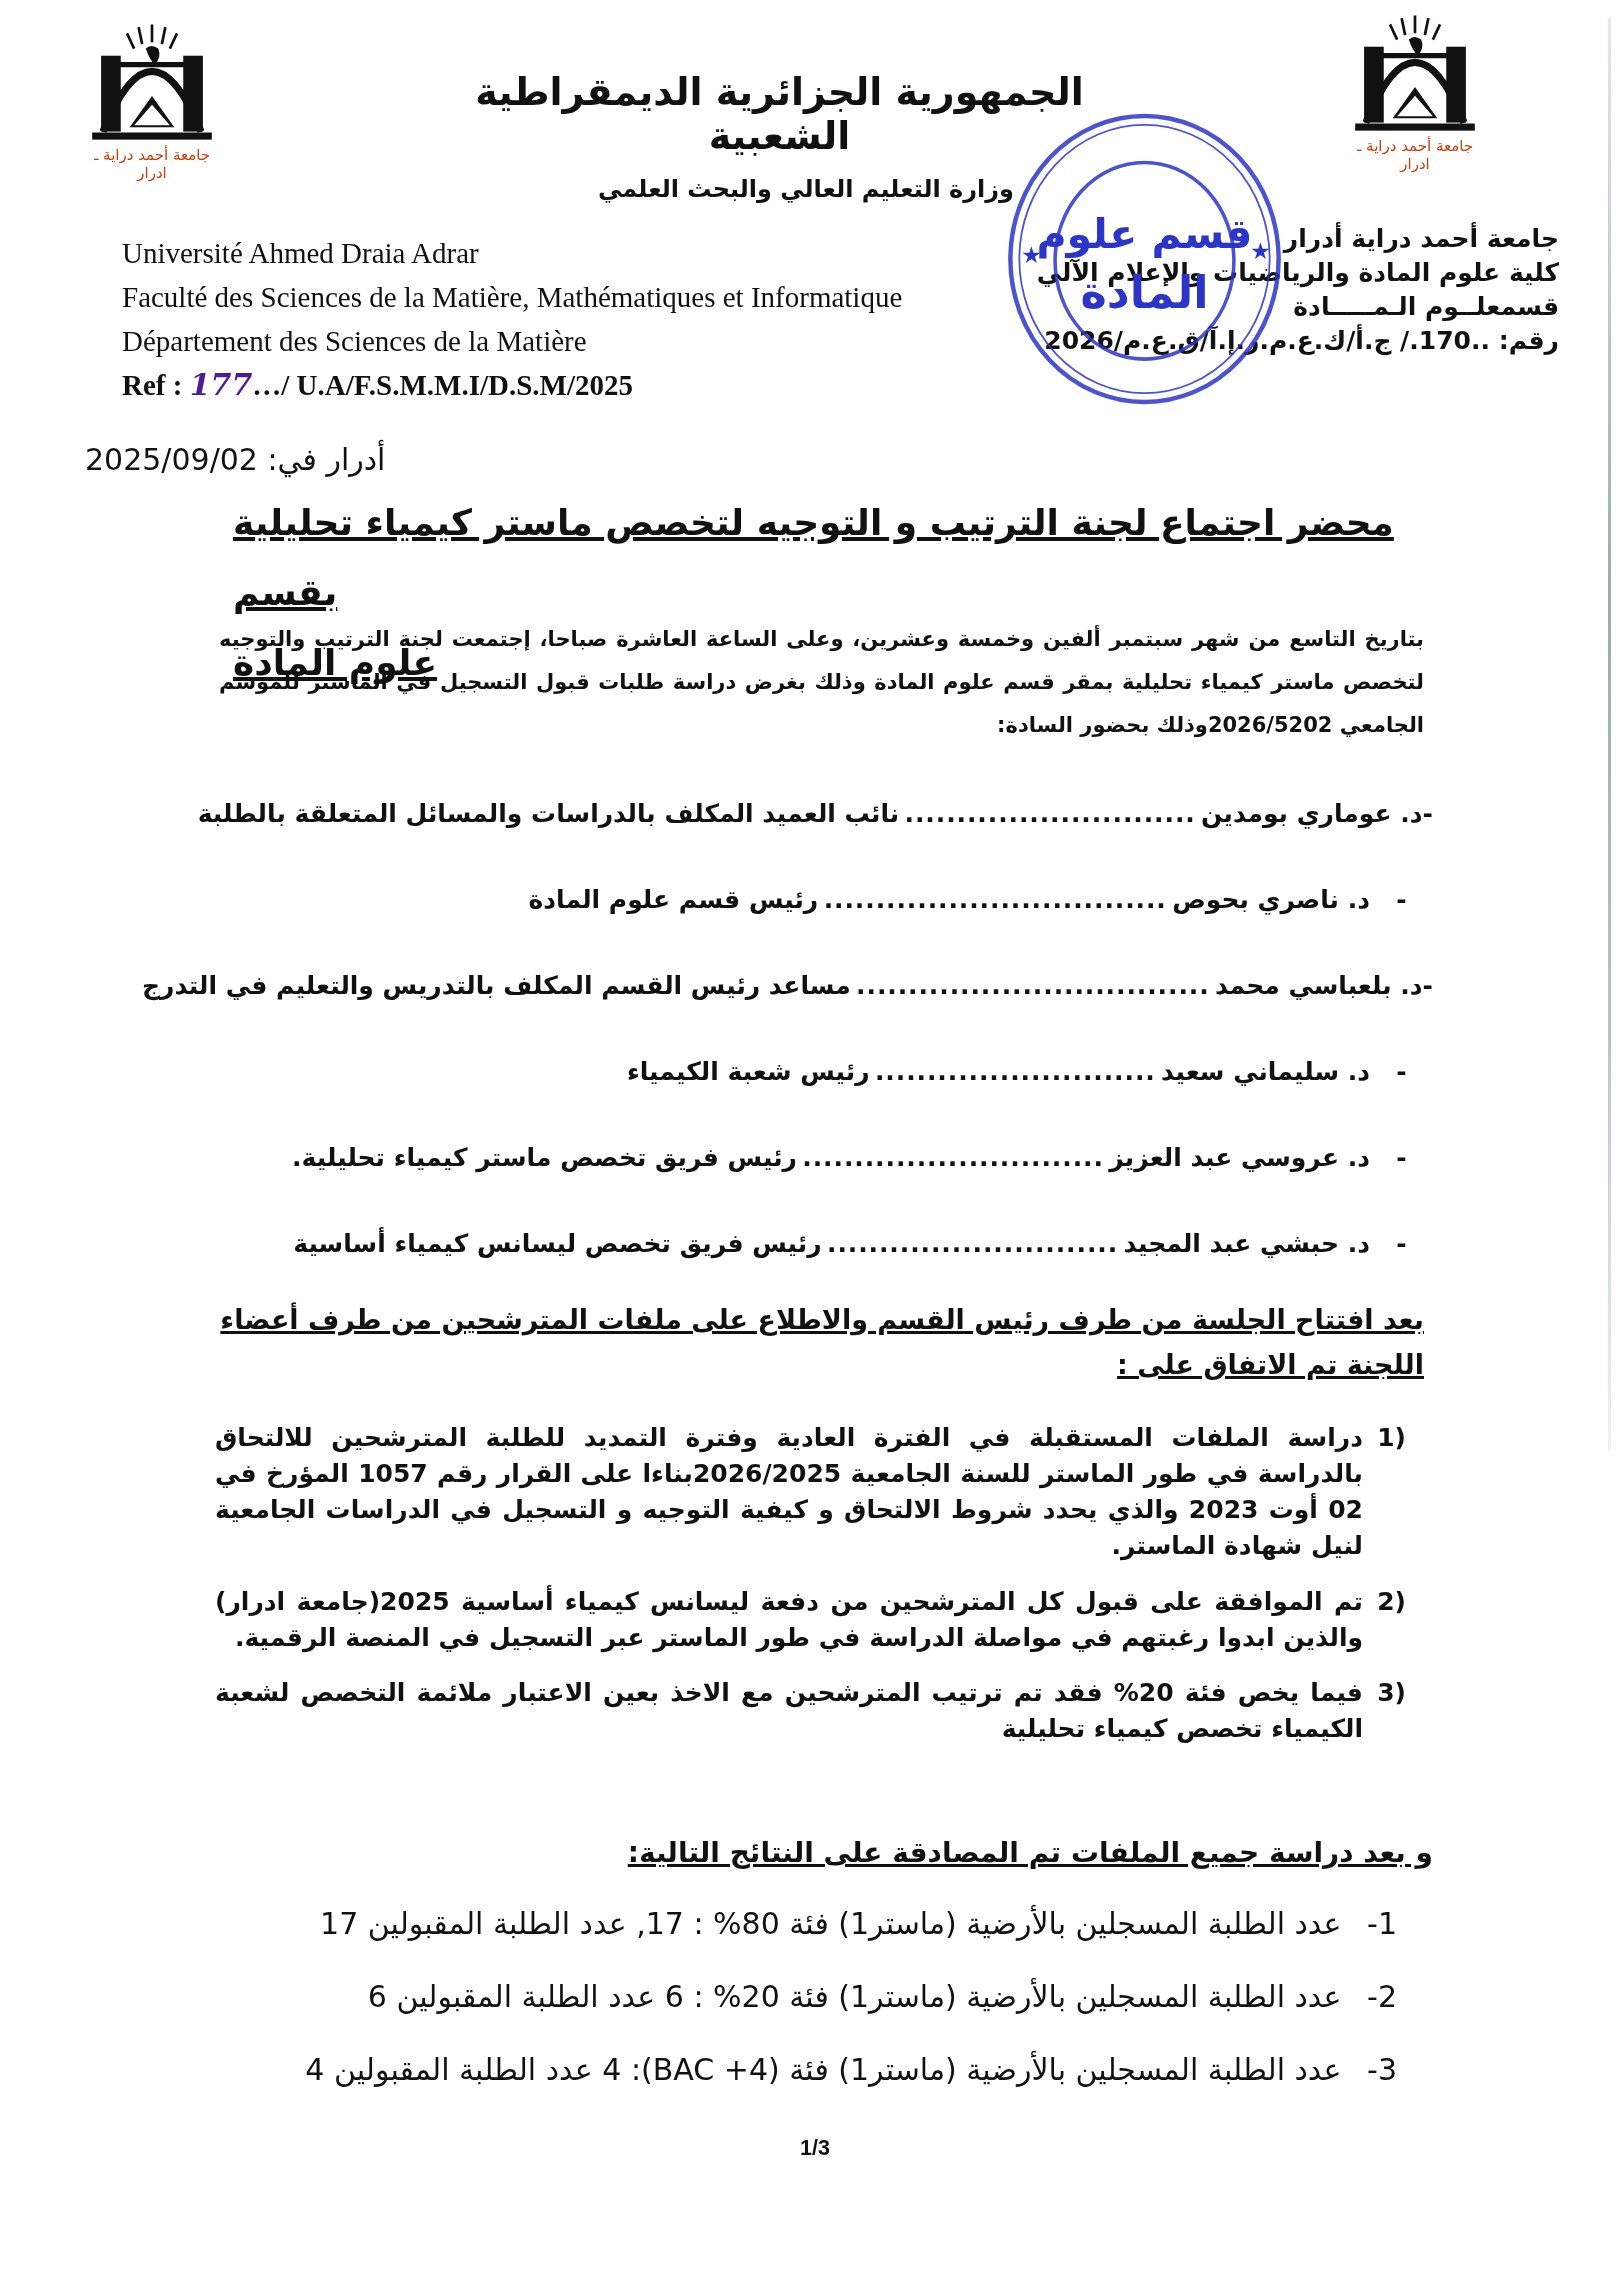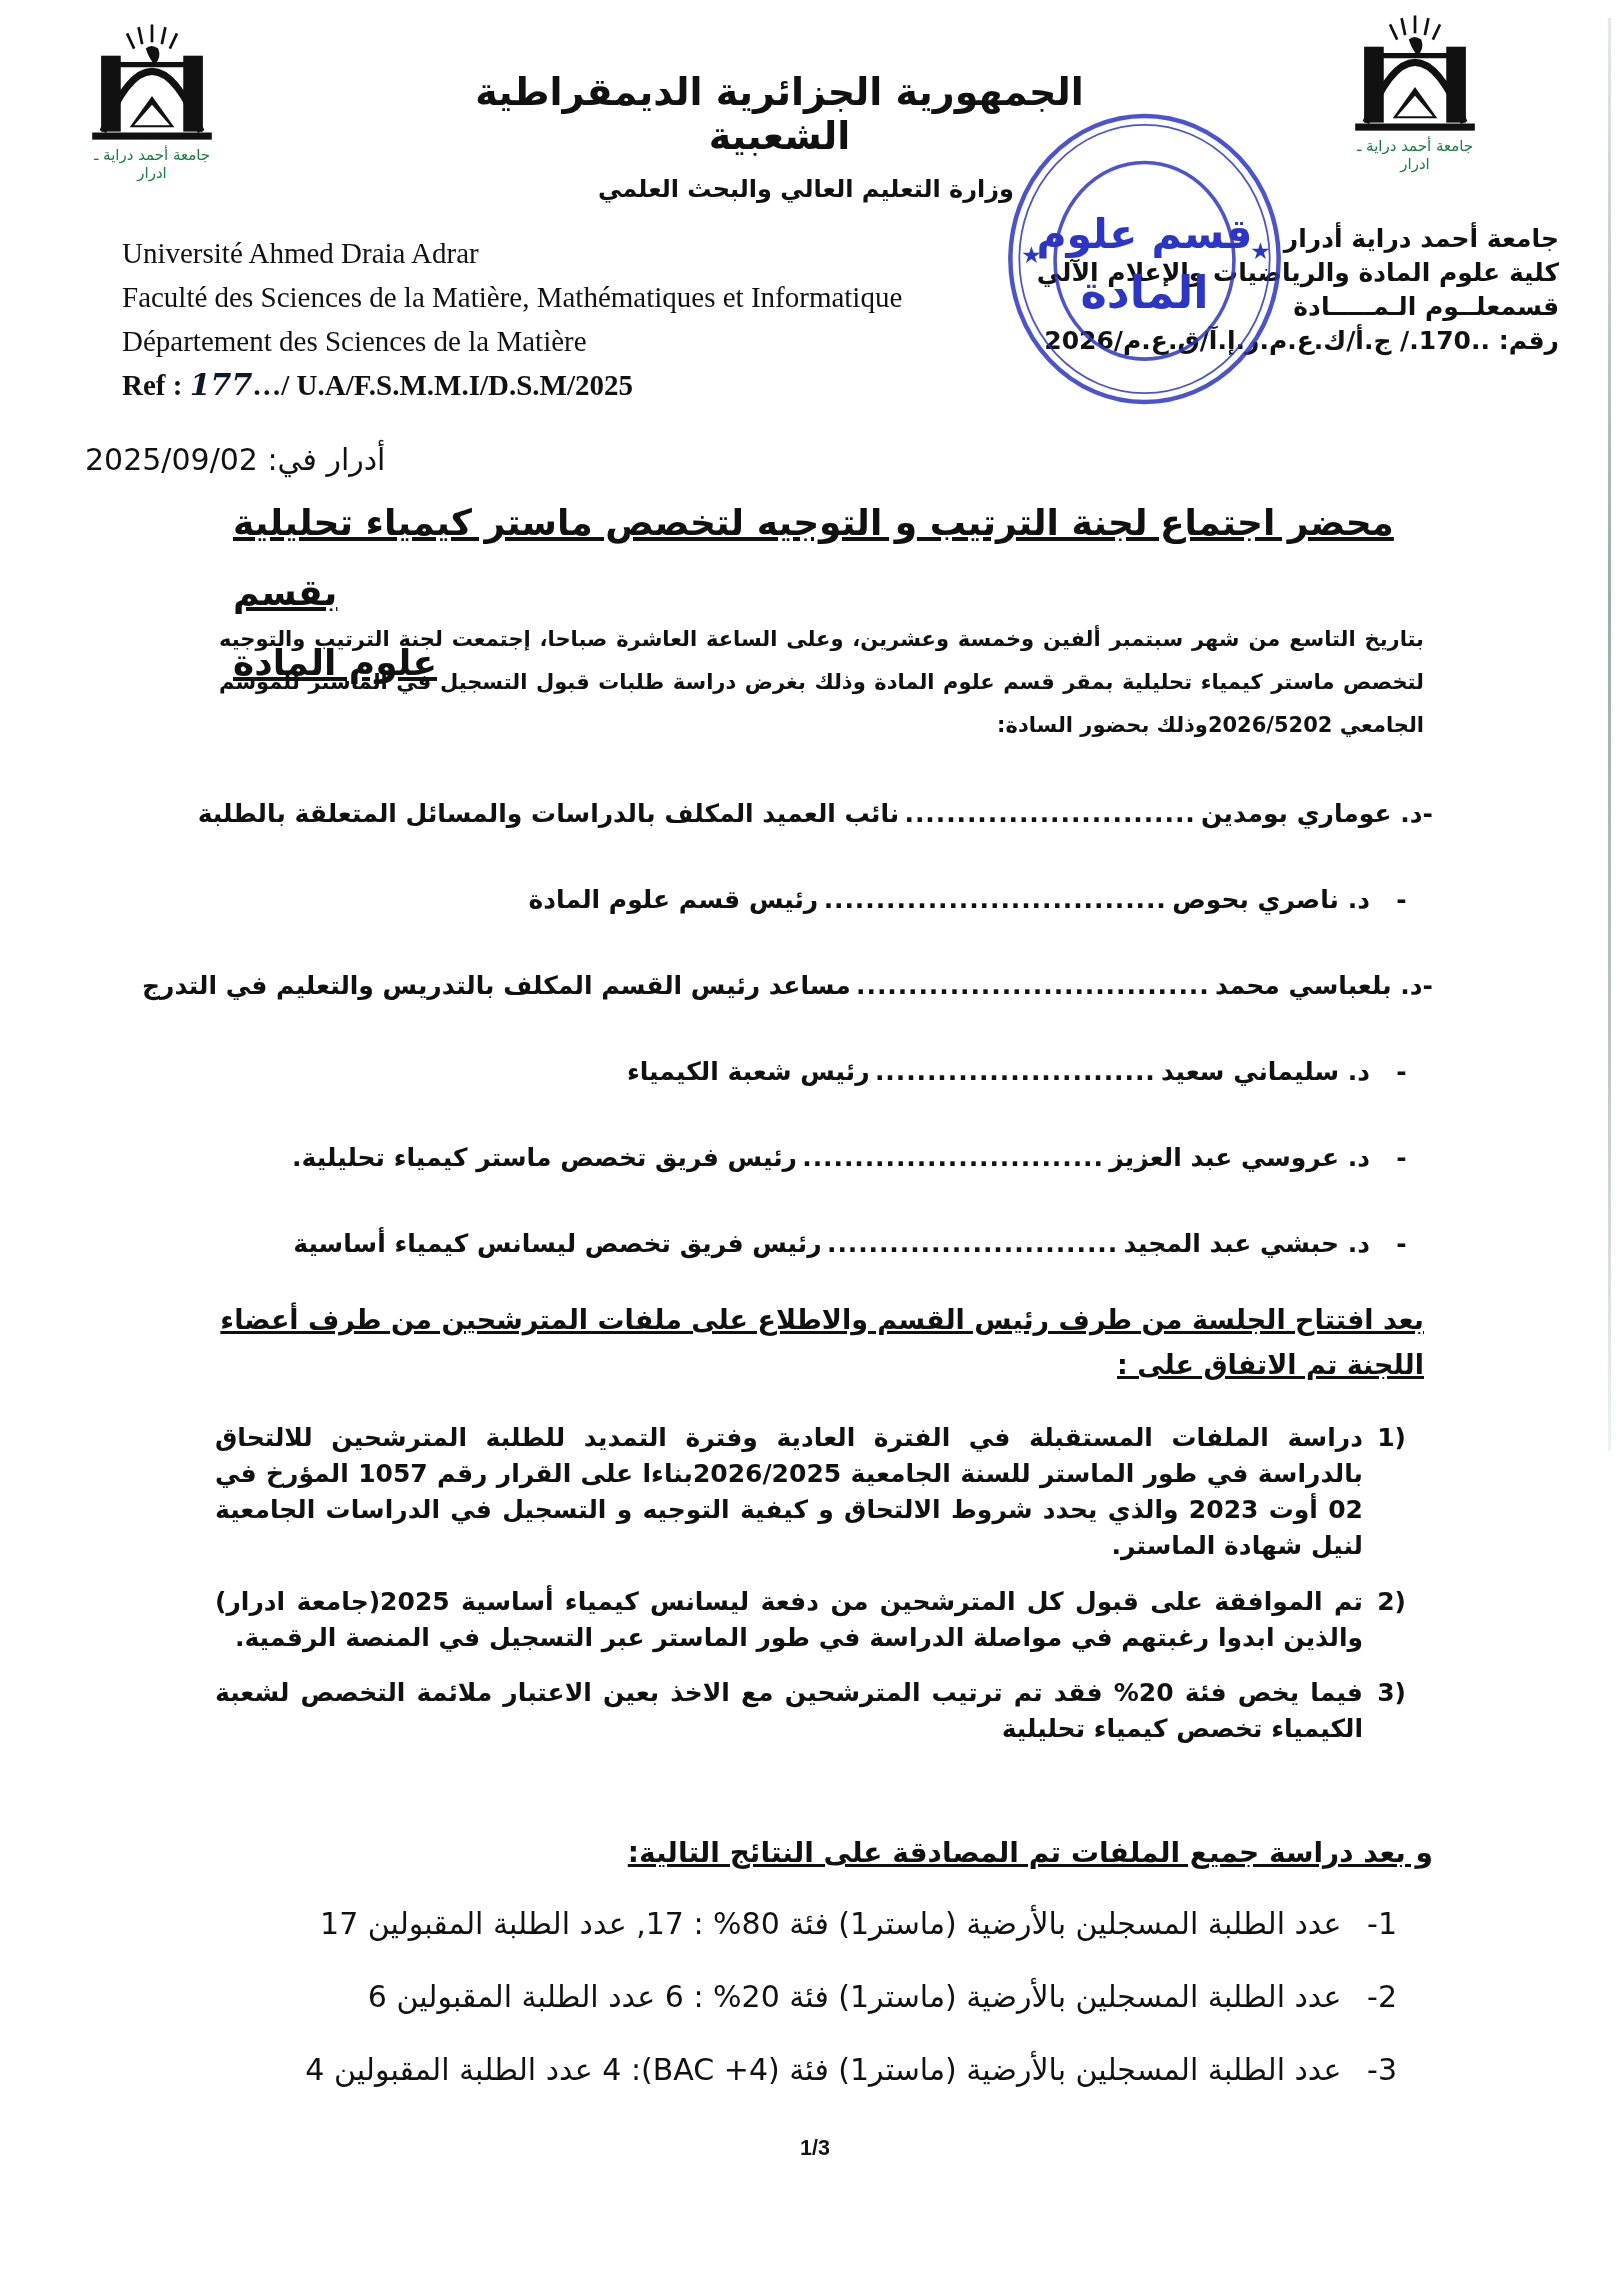--- a/index.html
+++ b/index.html
@@ -38,21 +38,21 @@
       position: absolute;
       width: 134px;
       height: 152px;
     }
     .logo-left { left: 85px; top: 19.7px; }
     .logo-right { left: 1348px; top: 10.7px; }
     .logo svg { display: block; }
     .logo-caption {
       font-family: "DejaVu Sans", sans-serif;
       font-size: 15px;
-      color: #15803d;
+      color: #c2410c;
       text-align: center;
       direction: rtl;
       margin-top: 1.8px;
     }
 
     
     .republic {
       position: absolute;
       top: 70px;
       left: 466px;
@@ -77,21 +77,21 @@
       left: 82px;
       top: 231px;
       font-size: 29px;
       line-height: 44px;
       margin-left: 40px;
     }
     .fr-block .ref { font-weight: bold; }
     .hand-sig {
       font-family: "DejaVu Serif", serif;
       font-style: italic;
-      color: #0f172a;
+      color: #4c1d95;
       font-size: 30px;
     }
 
     
     .ar-block {
       position: absolute;
       right: 61px;
       top: 222px;
       width: 627px;
       text-align: right;

